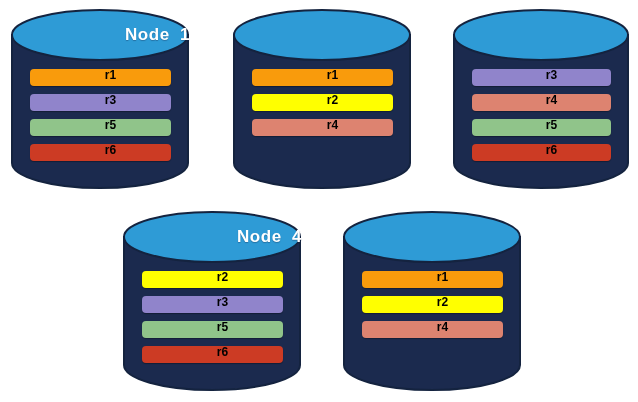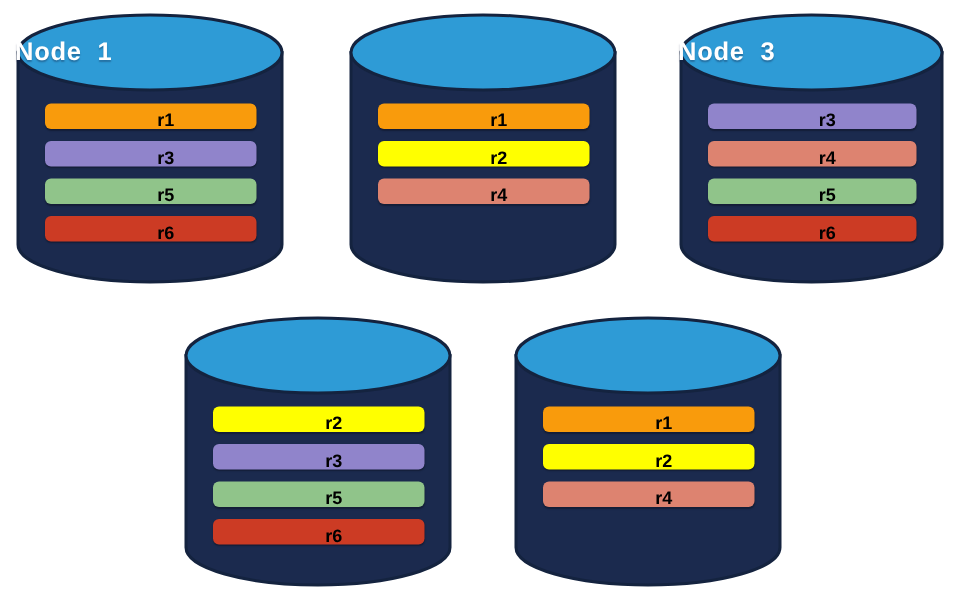--- a/index.html
+++ b/index.html
@@ -32,21 +32,21 @@
     position: absolute;
     left: 0;
     top: 0;
     overflow: visible;
   }
 
   .node-title {
     position: absolute;
     left: 0;
     width: 100%;
-    text-align: left;
+    text-align: right;
     color: #ffffff;
     font-weight: bold;
     font-size: 17px;
     letter-spacing: 0.5px;
     font-family: "Liberation Sans", sans-serif;
     white-space: pre;
     text-shadow: 0 1px 1px rgba(20,35,70,0.35);
   }
 
   .replica-stack {
@@ -55,21 +55,21 @@
     width: 100%;
   }
 
   .replica-bar {
     position: relative;
     height: 17px;
     margin: 0 auto 8px auto;
     border-radius: 4px;
     box-shadow: 0 1px 1px rgba(0,0,0,0.30);
     display: flex;
-    align-items: flex-end;
+    align-items: flex-start;
     justify-content: center;
     padding-left: 21px;
   }
   .replica-bar:last-child {
     margin-bottom: 0;
   }
 
   .replica-label {
     font-size: 12px;
     font-weight: bold;
@@ -118,41 +118,41 @@
         <div class="replica-bar" style="background: rgb(221, 131, 112); width: 120px;">
           <span class="replica-label">r4</span>
         </div>
       </div>
     </div>
     <div class="node" style="left: 452px; top: 8px; width: 178px; height: 182px;">
       <svg class="node-svg" width="178" height="182" viewBox="0 0 178 182">
         <path d="M 2 27 L 2 155 A 87 25 0 0 0 176 155 L 176 27 Z" fill="#1B2A4E" stroke="#14233F" stroke-width="2"></path>
         <ellipse cx="89" cy="27" rx="87" ry="25" fill="#2E9BD6" stroke="#14233F" stroke-width="2"></ellipse>
       </svg>
-      <div class="node-title" style="top: 17px;">Node  3</div>
       <div class="replica-stack" style="top: 61px;">
         <div class="replica-bar" style="background: rgb(144, 132, 203); width: 118px;">
           <span class="replica-label">r3</span>
         </div>
         <div class="replica-bar" style="background: rgb(221, 131, 112); width: 118px;">
           <span class="replica-label">r4</span>
         </div>
         <div class="replica-bar" style="background: rgb(144, 196, 138); width: 118px;">
           <span class="replica-label">r5</span>
         </div>
         <div class="replica-bar" style="background: rgb(204, 59, 36); width: 118px;">
           <span class="replica-label">r6</span>
         </div>
       </div>
     </div>
     <div class="node" style="left: 122px; top: 210px; width: 180px; height: 182px;">
       <svg class="node-svg" width="180" height="182" viewBox="0 0 180 182">
         <path d="M 2 27 L 2 155 A 88 25 0 0 0 178 155 L 178 27 Z" fill="#1B2A4E" stroke="#14233F" stroke-width="2"></path>
         <ellipse cx="90" cy="27" rx="88" ry="25" fill="#2E9BD6" stroke="#14233F" stroke-width="2"></ellipse>
       </svg>
+      <div class="node-title" style="top: 17px;">Node  4</div>
       <div class="replica-stack" style="top: 61px;">
         <div class="replica-bar" style="background: rgb(255, 255, 0); width: 120px;">
           <span class="replica-label">r2</span>
         </div>
         <div class="replica-bar" style="background: rgb(144, 132, 203); width: 120px;">
           <span class="replica-label">r3</span>
         </div>
         <div class="replica-bar" style="background: rgb(144, 196, 138); width: 120px;">
           <span class="replica-label">r5</span>
         </div>

